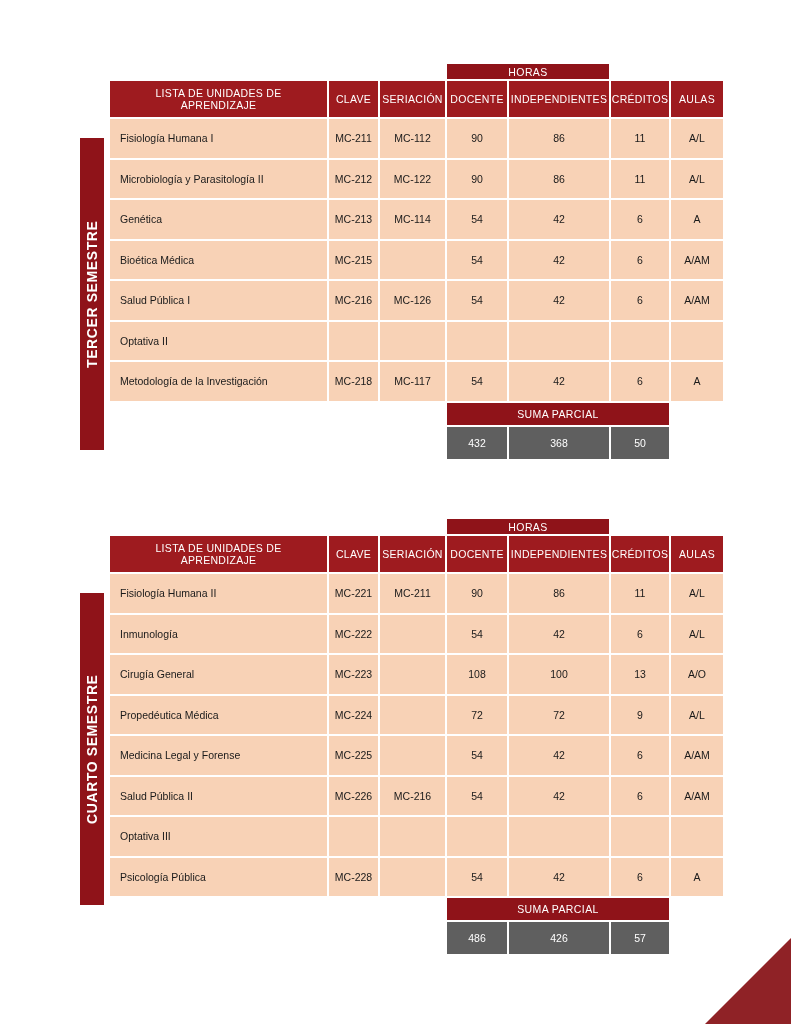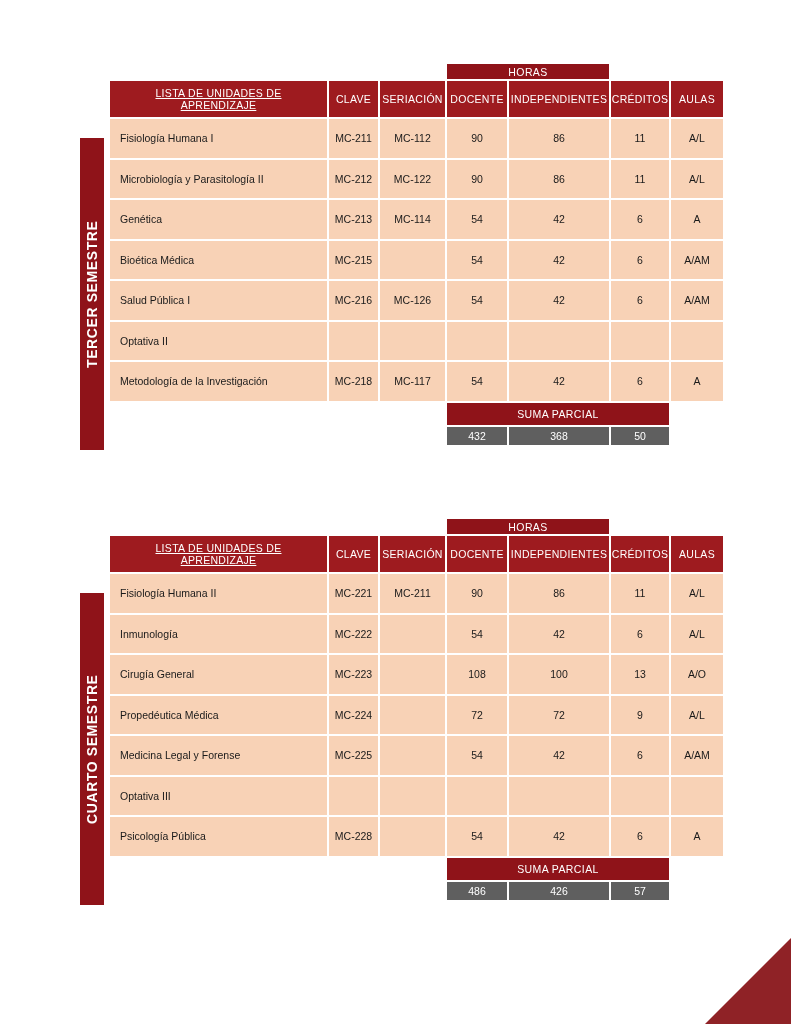--- a/index.html
+++ b/index.html
@@ -92,21 +92,20 @@
     color: #ffffff;
     height: 36px;
     font-size: 10.5px;
     letter-spacing: 0.3px;
     font-weight: 400;
   }
   tr.head-row th.col-name {
     text-align: center;
     padding: 0 8px;
     font-size: 10.5px;
-    text-decoration: underline;
   }
 
   
   tr.data-row td {
     background: #f8d2b6;
     height: 38.5px;
     color: #1a1a1a;
     font-size: 10.5px;
   }
   tr.data-row td.cell-name {
@@ -122,21 +121,21 @@
     height: 22px;
   }
   tr.suma-label-row td.suma-title {
     background: #8f1319;
     color: #ffffff;
     font-size: 10.5px;
     letter-spacing: 0.4px;
   }
   tr.suma-value-row td {
     background: transparent;
-    height: 18px;
+    height: 32px;
   }
   tr.suma-value-row td.suma-value {
     background: #5f5f5f;
     color: #ffffff;
     font-size: 10.5px;
   }
 
   .spacer-cell { background: transparent !important; }
 </style>
 </head>
@@ -318,20 +317,29 @@
           <tr class="data-row">
             <td class="cell-name">Medicina Legal y Forense</td>
             <td>MC-225</td>
             <td></td>
             <td>54</td>
             <td>42</td>
             <td>6</td>
             <td>A/AM</td>
           </tr>
           <tr class="data-row">
+            <td class="cell-name">Salud Pública II</td>
+            <td>MC-226</td>
+            <td>MC-216</td>
+            <td>54</td>
+            <td>42</td>
+            <td>6</td>
+            <td>A/AM</td>
+          </tr>
+          <tr class="data-row">
             <td class="cell-name">Optativa III</td>
             <td></td>
             <td></td>
             <td></td>
             <td></td>
             <td></td>
             <td></td>
           </tr>
           <tr class="data-row">
             <td class="cell-name">Psicología Pública</td>

